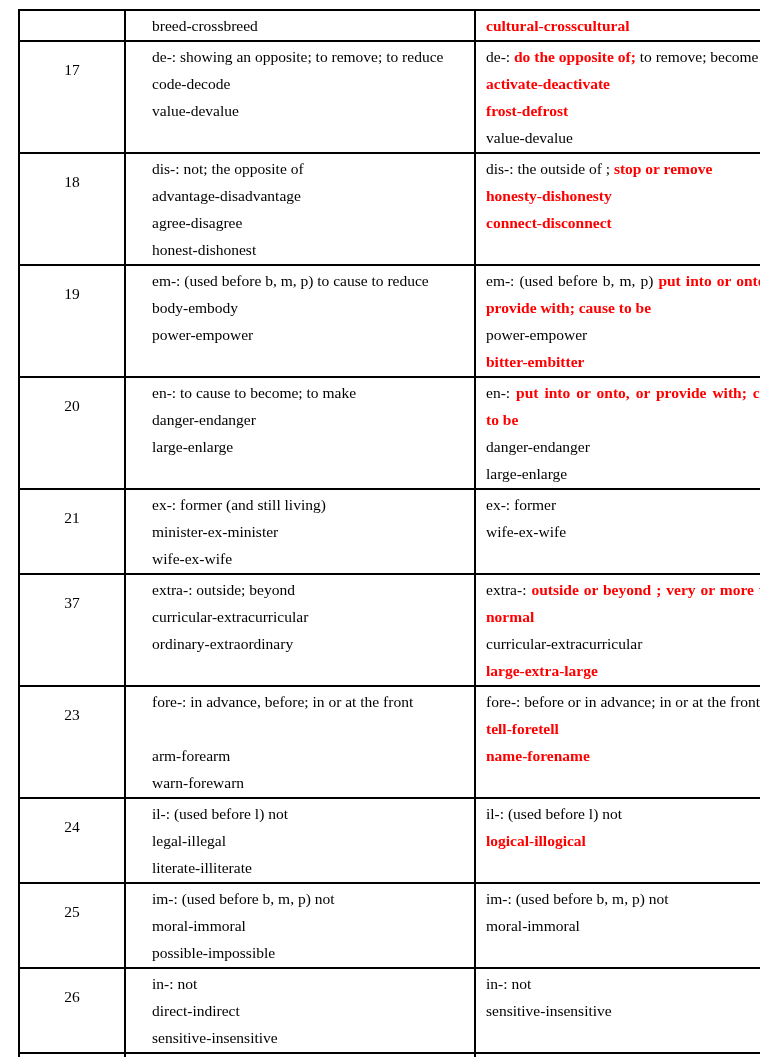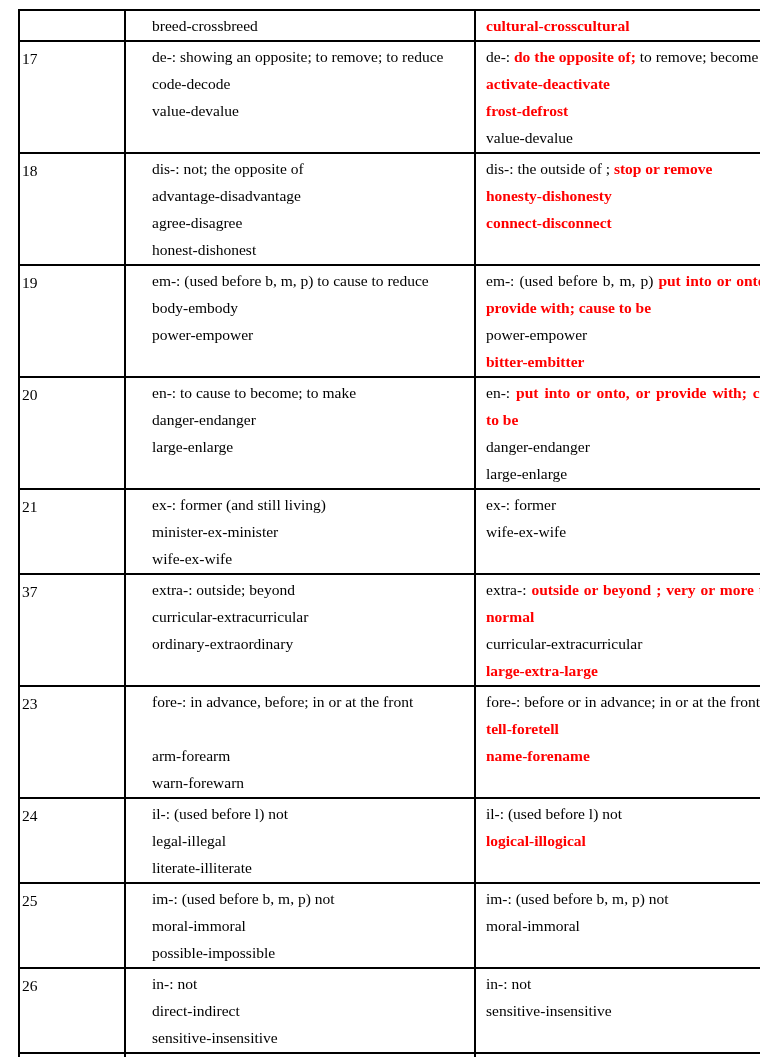--- a/index.html
+++ b/index.html
@@ -25,22 +25,22 @@
   table.prefix-table td {
     border: 2px solid #000000;
     vertical-align: top;
     font-size: 15.5px;
     line-height: 27px;
     color: #000000;
     overflow: hidden;
   }
   td.num {
     width: 100px;
-    text-align: left;
-    padding: 3px 2px 0 2px;
+    text-align: center;
+    padding: 14px 2px 0 2px;
   }
   td.cell-left {
     width: 313px;
     padding: 1px 9px 1px 26px;
   }
   td.cell-right {
     width: 303px;
     padding: 1px 8px 1px 10px;
   }
   .para {

